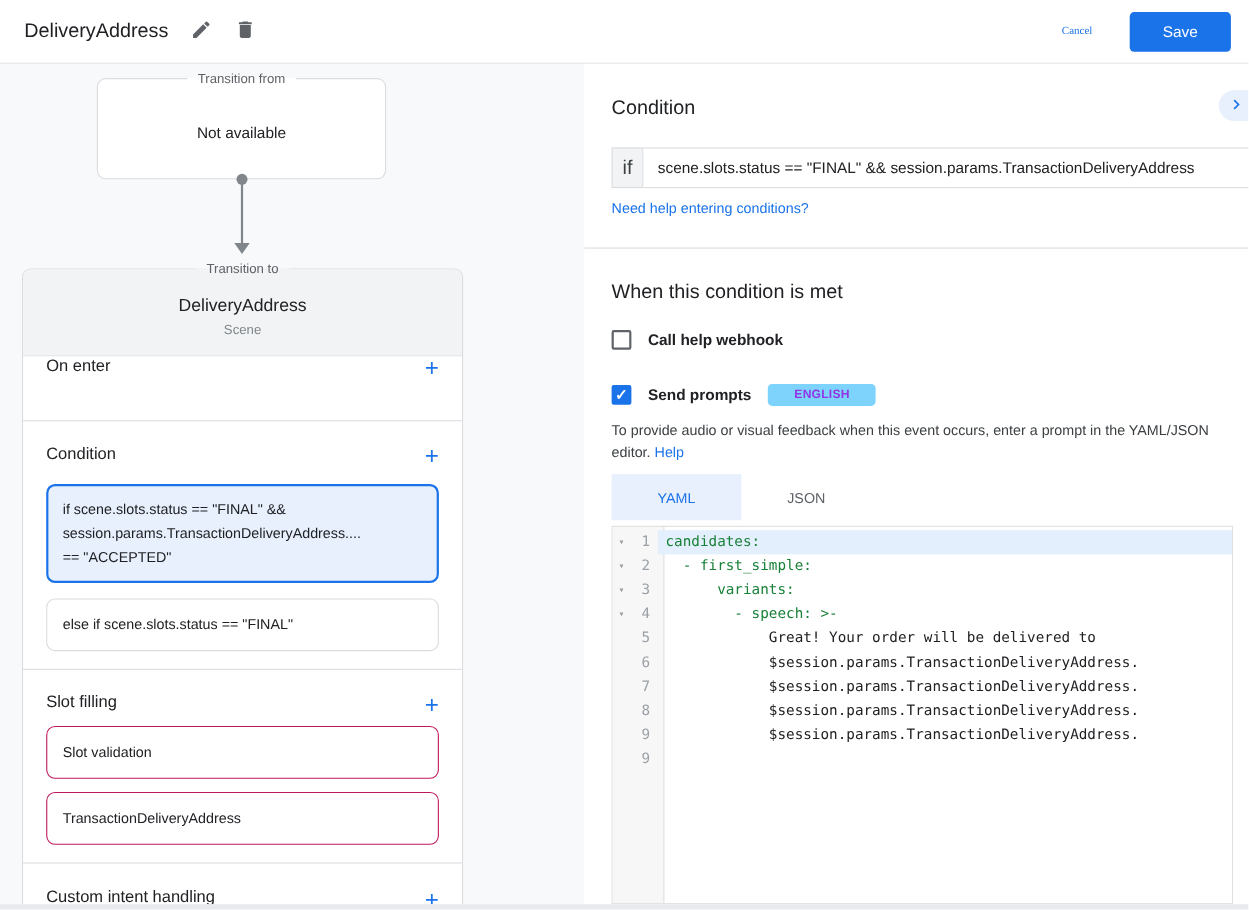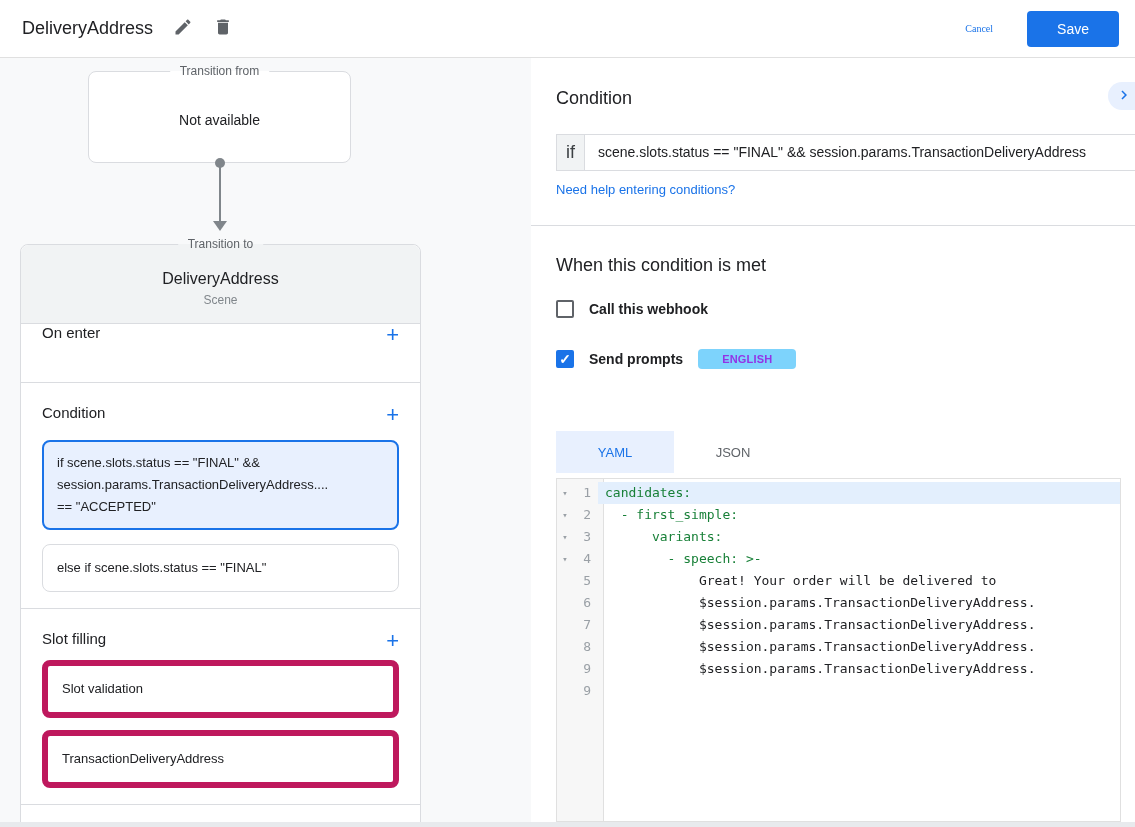--- a/index.html
+++ b/index.html
@@ -53,21 +53,21 @@
   .on-enter-row { height:58px; }
   .card-section { border-top:1px solid #dadce0; padding:21px 21px 16px 21px; }
   .card-section .sec-row { padding:0; margin-bottom:14px; }
   .custom-intent { border-top:1px solid #dadce0; padding:22px 21px 14px 21px; }
   .custom-intent .sec-row { padding:0; margin-bottom:0; }
 
   .cond-box-selected { background:#e8f0fe; border:2px solid #1a73e8; border-radius:8px;
                        padding:10px 13px; font-size:13px; line-height:22px; color:#202124; cursor:pointer; }
   .cond-box { background:#fff; border:1px solid #dadce0; border-radius:8px; margin-top:14px;
               padding:12px 14px; font-size:13px; line-height:22px; color:#202124; cursor:pointer; }
-  .slot-box { background:#fff; border:6px solid #be185d; border-radius:8px;
+  .slot-box { background:#fff; border:1px solid #be185d; border-radius:8px;
               padding:12px 14px; font-size:13px; line-height:22px; color:#202124; cursor:pointer; }
   .slot-box + .slot-box { margin-top:12px; }
   .card-section .sec-row.slot-head { margin-bottom:8px; }
 
   
   .rp-heading { position:absolute; left:25px; font-size:18px; font-weight:400; color:#202124; }
   .cond-heading { top:30px; }
   .expand-pill { position:absolute; right:0; top:24px; width:27px; height:28px; background:#e8f0fe;
                  border:none; border-radius:14px 0 0 14px; cursor:pointer; display:flex; align-items:center; justify-content:center; }
   .expand-pill svg { width:18px; height:18px; fill:#1a73e8; margin-left:4px; }
@@ -205,29 +205,30 @@
   </div>
 
   <a class="help-link">Need help entering conditions?</a>
 
   <div class="rp-divider"></div>
 
   <h2 class="rp-heading met-heading">When this condition is met</h2>
 
   <div class="check-row webhook-row">
     <div class="checkbox"></div>
-    <span class="check-label">Call this webhook</span>
+    <span class="check-label">Call help webhook</span>
   </div>
 
   <div class="check-row prompts-row">
     <div class="checkbox checked">✓</div>
     <span class="check-label">Send prompts</span>
     <span class="lang-badge">ENGLISH</span>
   </div>
 
+  <p class="prompt-desc"><span>To provide audio or visual feedback when this event occurs, enter a prompt in the YAML/JSON editor.</span> <a class="inline-link">Help</a></p>
 
   <div class="tabs">
     <button class="tab active">YAML</button>
     <button class="tab inactive">JSON</button>
   </div>
 
   <div class="editor">
     <div class="gutter-bg"></div>
     <div class="ed-lines">
       <div class="ed-row">

